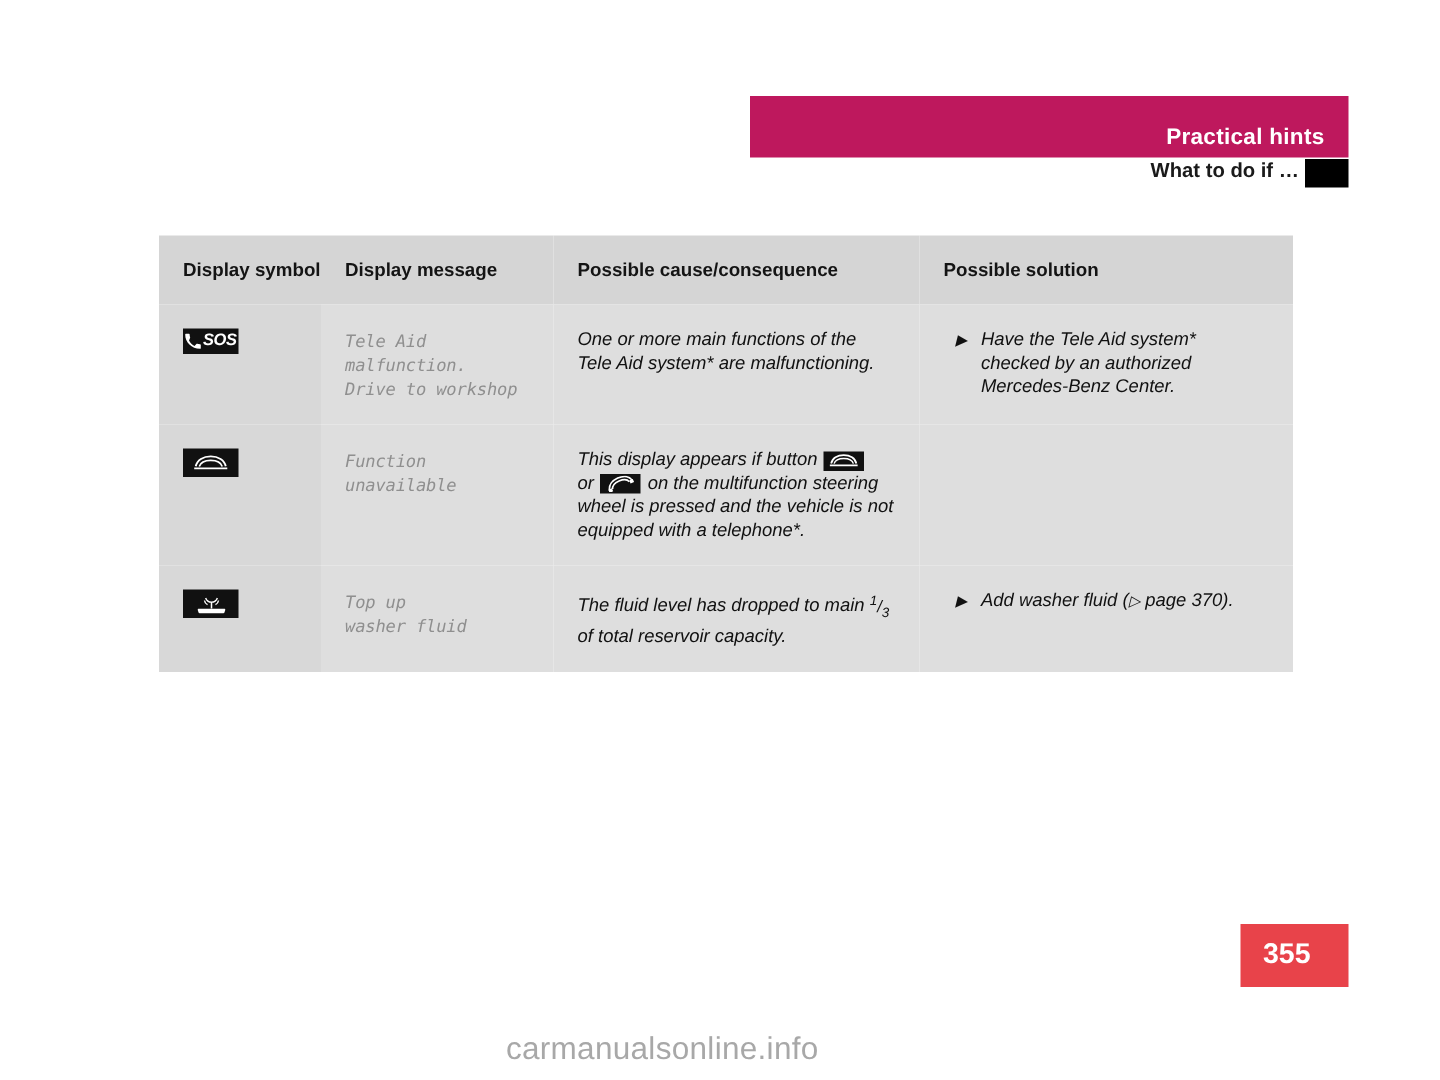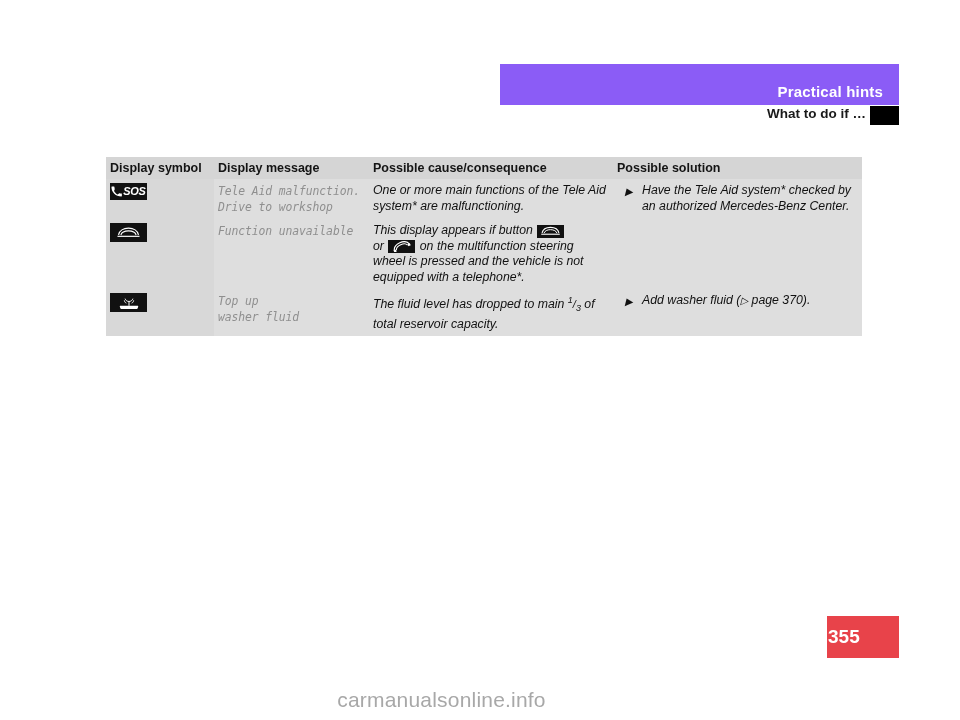--- a/index.html
+++ b/index.html
@@ -16,21 +16,21 @@
     overflow: hidden;
   }
 
   
   #header-band {
     position: absolute;
     left: 500px;
     top: 64px;
     width: 399px;
     height: 41px;
-    background: #8b5cf6;
+    background: #be185d;
   }
   #header-band .band-title {
     position: absolute;
     right: 16px;
     bottom: 5px;
     color: #ffffff;
     font-size: 15px;
     font-weight: bold;
     letter-spacing: 0.2px;
     white-space: nowrap;
@@ -64,21 +64,21 @@
   #hints-table {
     position: absolute;
     left: 106px;
     top: 157px;
     width: 756px;
     border-collapse: collapse;
     table-layout: fixed;
   }
   #hints-table td, #hints-table th {
     vertical-align: top;
-    padding: 4px;
+    padding: 16px;
     border: 0;
   }
   .col-sym   { width: 108px; }
   .col-msg   { width: 155px; }
   .col-cause { width: 244px; }
   .col-sol   { width: 249px; }
 
   
   .hdr-cell {
     background: #d5d5d5;
@@ -179,21 +179,21 @@
     left: 827px;
     top: 616px;
     width: 72px;
     height: 42px;
     background: #e8434a;
     color: #ffffff;
     font-size: 19px;
     font-weight: bold;
     display: flex;
     align-items: center;
-    padding-left: 1px;
+    padding-left: 15px;
   }
 
   
   #watermark {
     position: absolute;
     left: 0;
     top: 688px;
     width: 883px;
     text-align: center;
     color: #a8a8a8;

